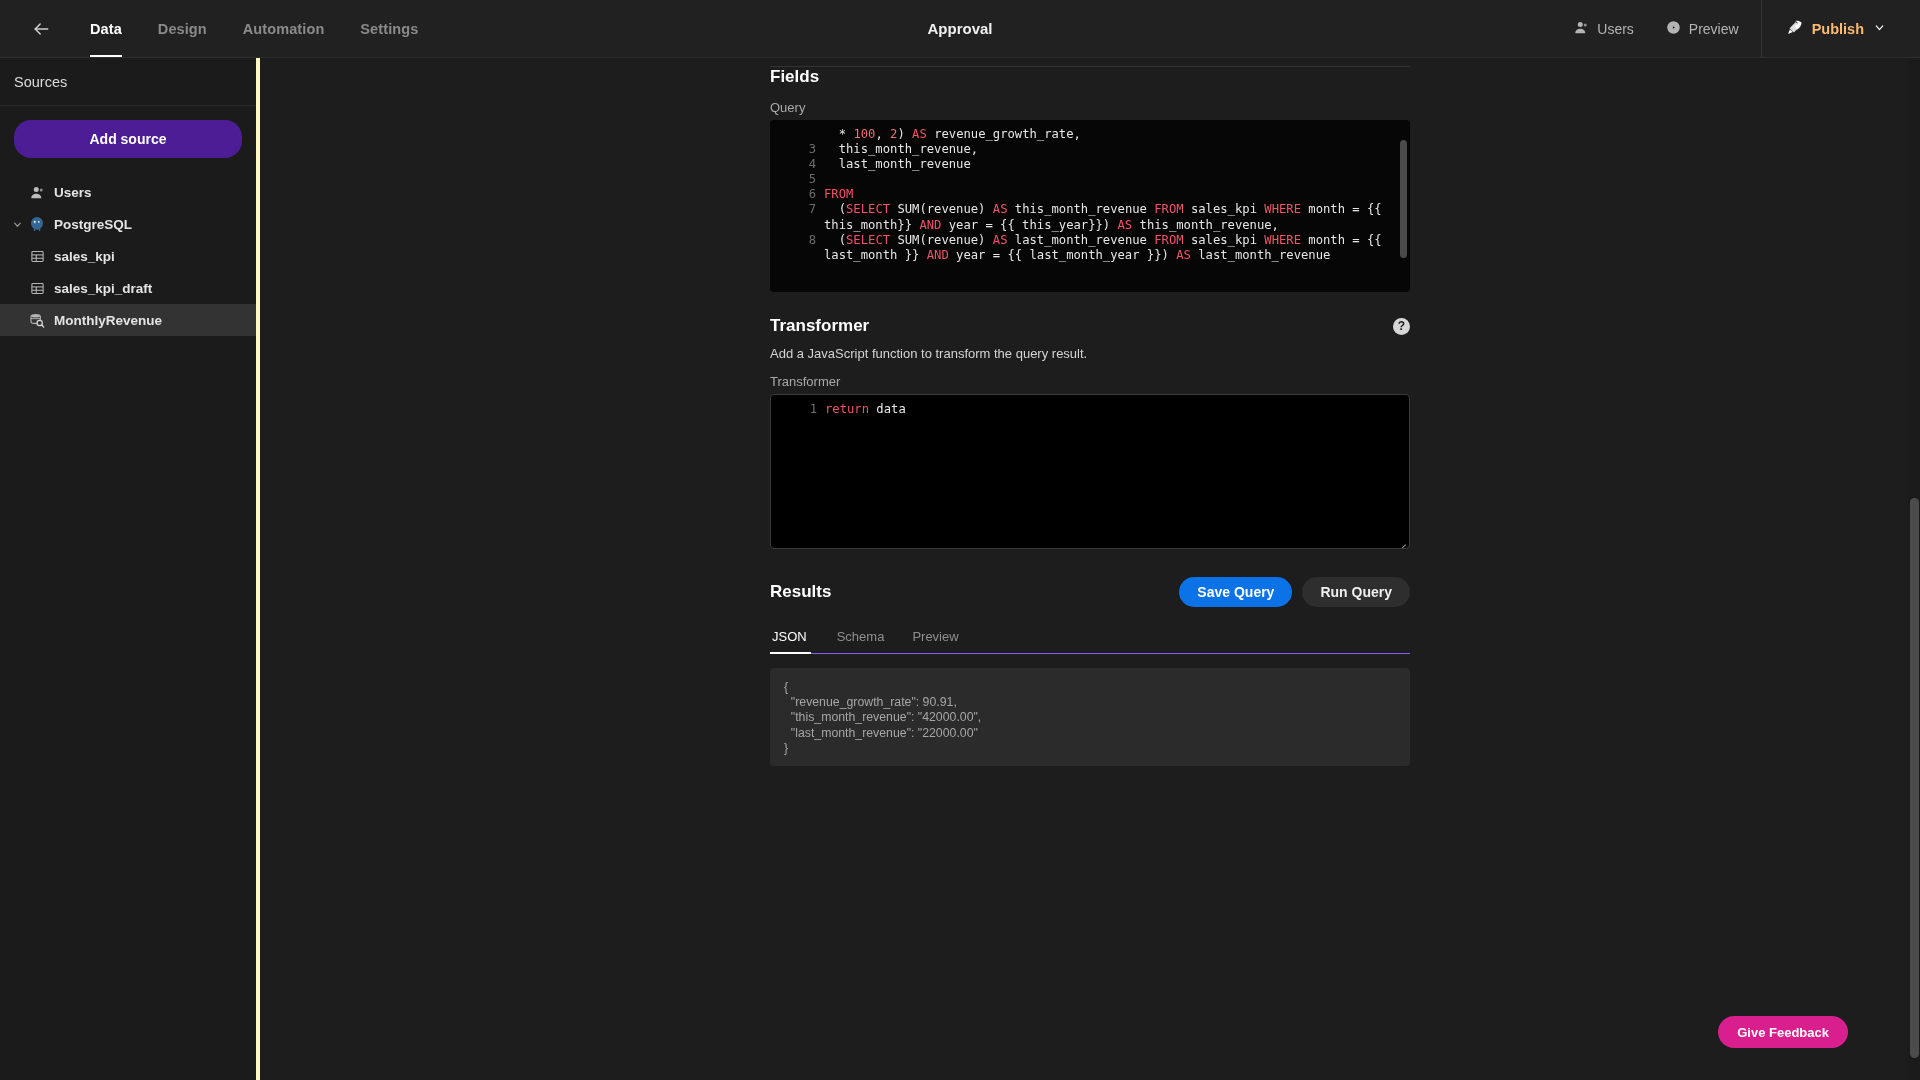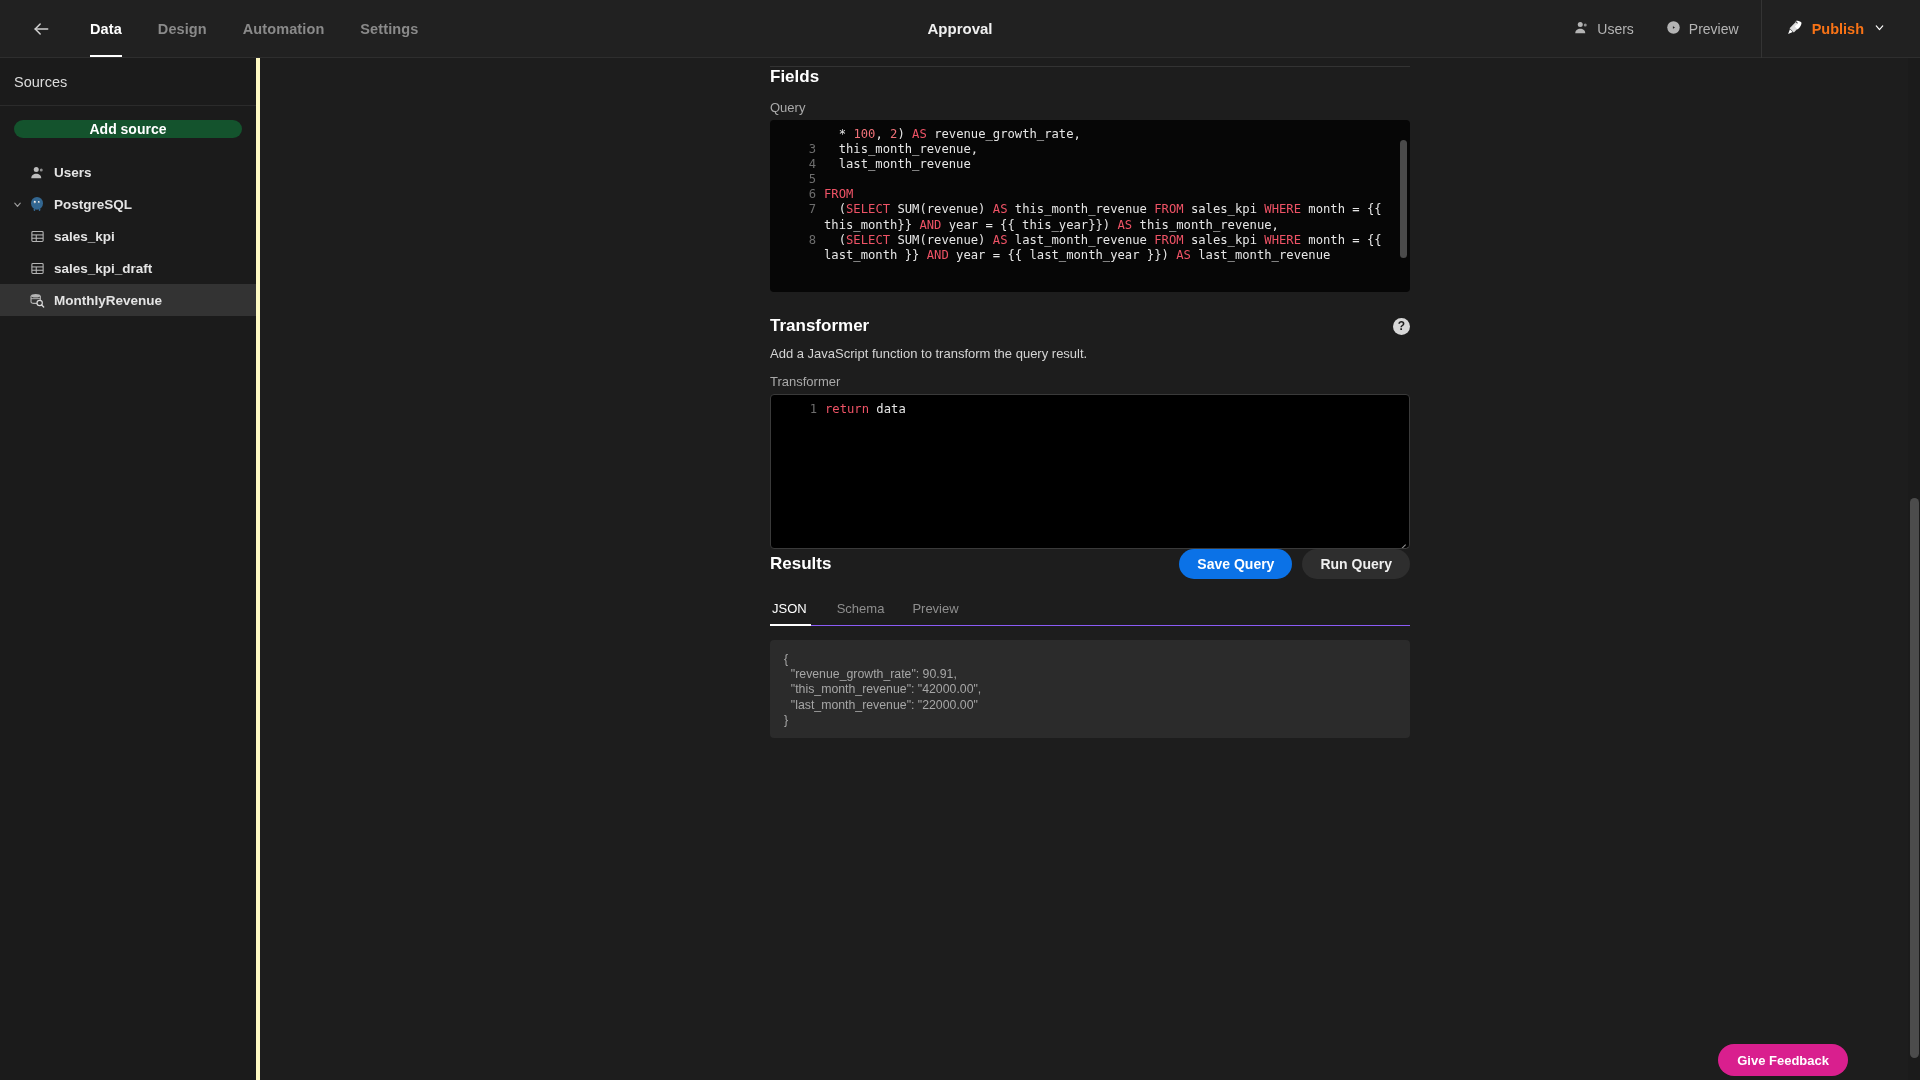--- a/index.html
+++ b/index.html
@@ -45,43 +45,43 @@
     margin-left: auto; display: flex; align-items: center; height: 100%;
     padding-right: 20px;
   }
   .hdr-action {
     display: flex; align-items: center; gap: 8px; padding: 0 16px;
     height: 100%; cursor: pointer; color: #b4b4b4; font-size: 14px; font-weight: 400;
   }
   .hdr-divider { width: 1px; height: 58px; background: #343434; margin: 0 6px; }
   .publish-group {
     display: flex; align-items: center; gap: 9px; padding: 0 14px 0 18px;
-    height: 100%; cursor: pointer; color: #f97316; font-size: 14.5px; font-weight: 700; justify-content: center;
+    height: 100%; cursor: pointer; color: #fdba74; font-size: 14.5px; font-weight: 700; justify-content: center;
   }
   .chev { display: inline-block; }
 
   
   .body { flex: 1; display: flex; min-height: 0; }
 
   
   .sidebar {
     width: 260px; min-width: 260px;
     background: #1b1b1b;
     border-right: 4px solid #fef9c3;
     display: flex; flex-direction: column;
   }
   .sidebar-head {
     height: 48px; display: flex; align-items: center;
     padding: 0 14px; font-size: 14.5px; color: #dcdcdc;
     border-bottom: 1px solid #2b2b2b;
   }
   .sidebar-body { padding: 14px 14px 0 14px; }
   .add-source-btn {
-    width: 100%; height: 18px; border-radius: 17px;
-    background: #14532d; color: #fff; border: none;
+    width: 100%; height: 38px; border-radius: 17px;
+    background: #4c1d95; color: #fff; border: none;
     font-size: 14px; font-weight: 700; cursor: pointer;
     font-family: "Liberation Sans", sans-serif;
     display: flex; align-items: center; justify-content: center;
   }
   .tree { margin-top: 18px; margin-left: -14px; margin-right: -14px; }
   .tree-row {
     display: flex; align-items: center; height: 32px;
     font-size: 13.5px; font-weight: 700; color: #e4e4e4; cursor: pointer;
     padding-right: 10px;
   }
@@ -160,21 +160,21 @@
   .resize-grip {
     position: absolute; right: 2px; bottom: 2px; width: 12px; height: 12px;
     cursor: nwse-resize;
   }
   .resize-grip span {
     position: absolute; right: 1px; background: #9a9a9a; height: 1px;
     transform: rotate(-45deg); transform-origin: right bottom;
   }
 
   
-  .results-head { display: flex; align-items: center; }
+  .results-head { display: flex; align-items: center; margin-top: 28px; }
   .results-title { font-size: 17px; font-weight: 700; color: #fff; }
   .results-btns { margin-left: auto; display: flex; gap: 10px; }
   .btn {
     height: 30px; padding: 0 18px; border-radius: 15px; border: none;
     font-size: 14px; font-weight: 700; cursor: pointer;
     font-family: "Liberation Sans", sans-serif;
     display: flex; align-items: center; justify-content: center;
   }
   .btn-primary { background: #0b72e7; color: #fff; }
   .btn-secondary { background: #2e2e2e; color: #efefef; }
@@ -206,21 +206,21 @@
     position: absolute; right: 0; top: 0; bottom: 0; width: 12px;
     background: #1b1b1b;
   }
   .page-scroll-thumb {
     position: absolute; right: 1px; top: 440px; width: 9px; height: 560px;
     background: #4c4c4c; border-radius: 5px; cursor: pointer;
   }
 
   
   .feedback-btn {
-    position: absolute; right: 72px; bottom: 4px;
+    position: absolute; right: 72px; bottom: 32px;
     height: 32px; padding: 0 19px; border-radius: 16px;
     background: #d91f8e; color: #fff; border: none;
     font-size: 13px; font-weight: 700; cursor: pointer;
     font-family: "Liberation Sans", sans-serif;
     display: flex; align-items: center; justify-content: center;
   }
 </style>
 </head>
 <body>
 

